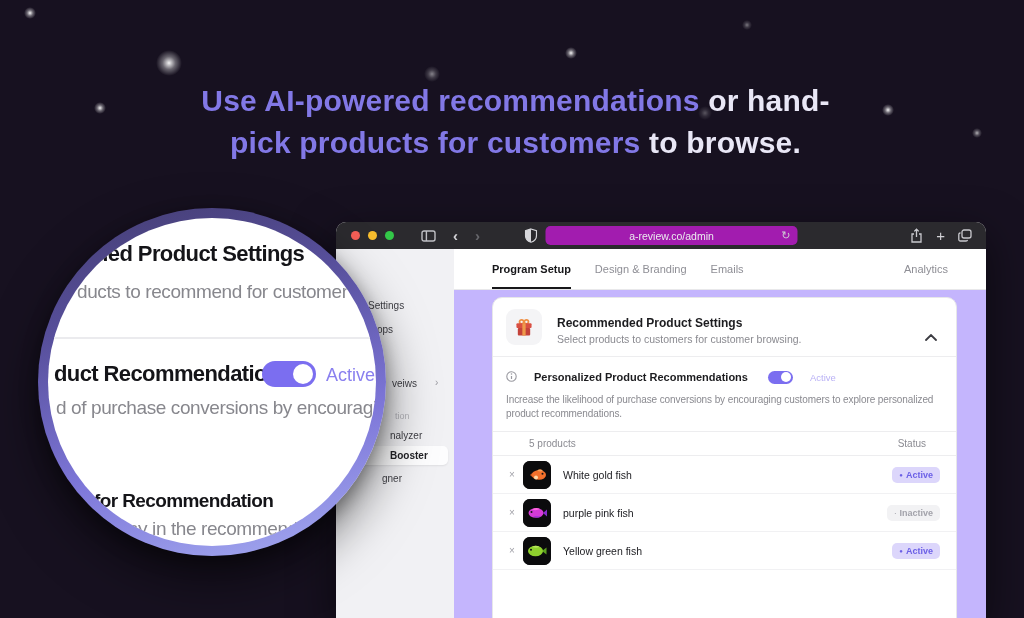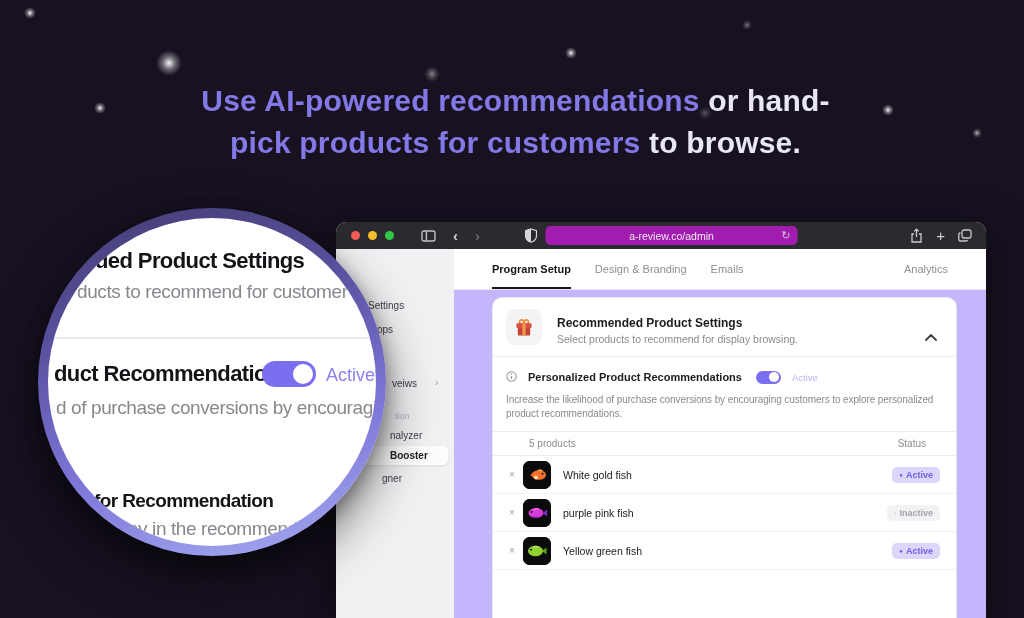--- a/index.html
+++ b/index.html
@@ -64,21 +64,21 @@
   .card-head { display:flex; align-items:flex-end; gap:15px; padding:11px 13px; }
   .gift-box { width:36px; height:36px; background:#f4f4f6; border-radius:9px;
     display:flex; align-items:center; justify-content:center; }
   .card-title { font-size:12px; font-weight:700; color:#1c1c1f; }
   .card-sub { font-size:10.5px; color:#8a8a90; margin-top:3px; }
   .collapse { margin-left:auto; margin-right:6px; }
 
   .divider { border-top:1px solid #ededef; }
 
   .pers { padding:11px 13px 0 13px; }
-  .pers-row { display:flex; align-items:center; gap:11px; }
+  .pers-row { display:flex; align-items:center; gap:17px; }
   .pers-label { font-size:11px; font-weight:700; color:#1c1c1f; }
   .toggle-sm { width:25px; height:13px; border-radius:7px; background:#7b6ef0; position:relative; margin-left:3px; }
   .toggle-sm::after { content:""; position:absolute; right:1.5px; top:1.5px; width:10px; height:10px;
     border-radius:50%; background:#ffffff; }
   .pers-status { font-size:9.5px; color:#b9b1f5; }
   .pers-desc { margin-top:7px; font-size:10px; letter-spacing:-.1px; color:#8a8a90; line-height:1.35; }
 
   .manual { display:flex; padding:14px 13px 0 13px; }
   .manual-text { width:352px; }
   .manual-title { font-size:11px; font-weight:700; color:#1c1c1f; }
@@ -222,21 +222,21 @@
               <svg width="22" height="22" viewBox="0 0 32 32">
                 <circle cx="12.5" cy="8.5" r="3" fill="none" stroke="#ef8f43" stroke-width="2.6"></circle>
                 <circle cx="19.5" cy="8.5" r="3" fill="none" stroke="#ef8f43" stroke-width="2.6"></circle>
                 <rect x="5" y="10.5" width="22" height="7" rx="1.5" fill="#d94f42"></rect>
                 <rect x="7" y="17.5" width="18" height="11" rx="1.5" fill="#c4423a"></rect>
                 <rect x="13.6" y="10.5" width="4.8" height="18" fill="#ef9a4a"></rect>
               </svg>
             </div>
             <div>
               <div class="card-title">Recommended Product Settings</div>
-              <div class="card-sub">Select products to recommend for display browsing.</div>
+              <div class="card-sub">Select products to customers for customer browsing.</div>
             </div>
             <span class="collapse">
               <svg width="12" height="7" viewBox="0 0 12 7">
                   <path d="M1 6 L6 1 L11 6" fill="none" stroke="#3c3c42" stroke-width="1.8" stroke-linecap="round"></path>
                 </svg>
             </span>
           </div>
 
           <div class="divider"></div>
 
@@ -322,21 +322,21 @@
           </div>
 
         </div>
       </div>
     </div>
   </div>
 </div>
 
 <div class="magnifier">
   <div class="mag-inner">
-    <div class="mag-line mag-bold" style="left:47px;top:30px;">ded Product Settings</div>
+    <div class="mag-line mag-bold" style="left:47px;top:23px;">ded Product Settings</div>
     <div class="mag-line mag-gray" style="left:29px;top:63px;">ducts to recommend for customer bro</div>
     <div class="mag-divider"></div>
     <div class="mag-line mag-bold" style="left:6px;top:143px;">duct Recommendations</div>
     <div class="toggle-lg"></div>
     <div class="mag-status">Active</div>
     <div class="mag-line mag-gray" style="left:8px;top:179px;">d of purchase conversions by encouraging</div>
     <div class="mag-line mag-bold" style="left:46px;top:272px;font-size:19px;">for Recommendation</div>
     <div class="mag-line mag-gray" style="left:53px;top:300px;">isplay in the recommend</div>
   </div>
 </div>

